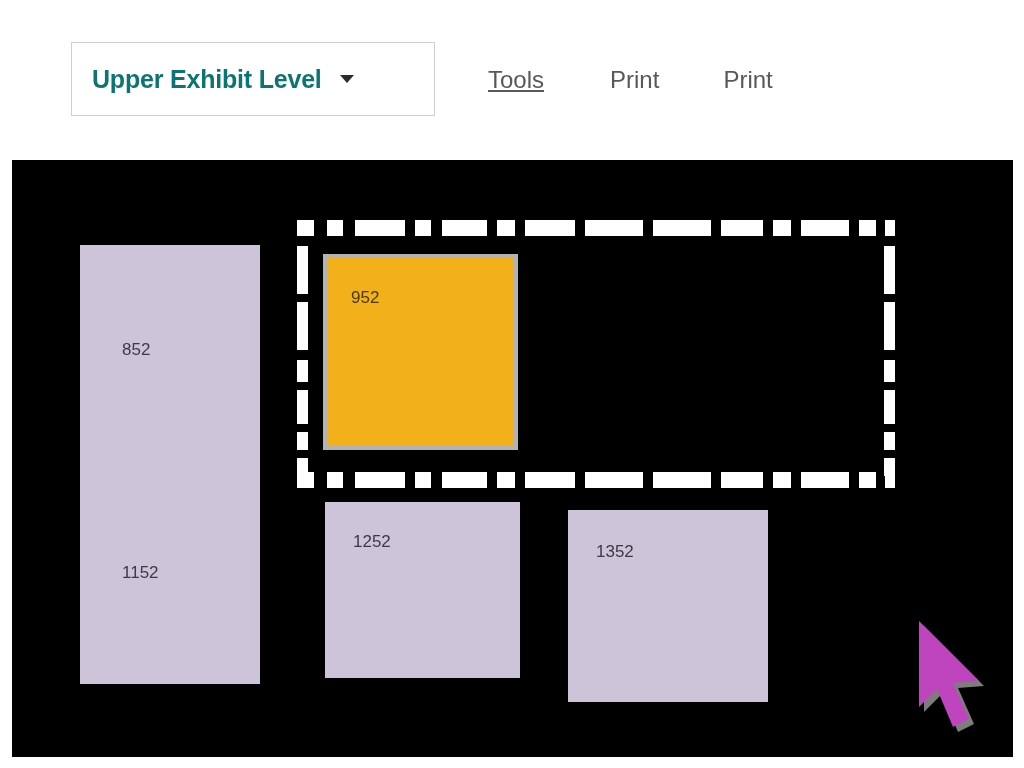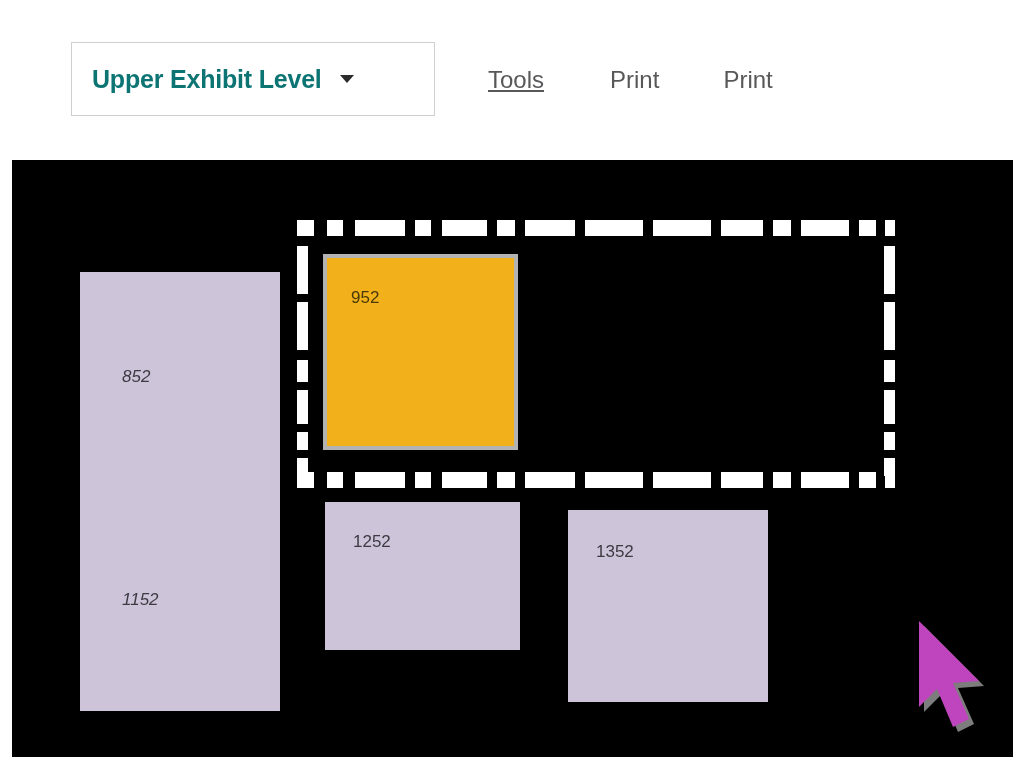--- a/index.html
+++ b/index.html
@@ -104,22 +104,22 @@
     background: #cdc4da;
   }
 
   .booth.highlight {
     background: #f2b01a;
     border: 4px solid #b3b3b3;
     border-radius: 0;
   }
 
   
-  #booth-852-1152 { left: 68px;  top: 112px;  width: 200px; height: 439px; font-style: italic; }
-  #booth-1252     { left: 313px; top: 342px; width: 195px; height: 148px; text-align: center; }
+  #booth-852-1152 { left: 68px;  top: 85px;  width: 180px; height: 439px; }
+  #booth-1252     { left: 313px; top: 342px; width: 195px; height: 176px; text-align: center; }
   #booth-1352     { left: 556px; top: 342px; width: 200px; height: 192px; margin-top: 8px; }
 
   #booth-952      { left: 311px; top: 94px;  width: 195px; height: 196px; }
   #booth-1052     { left: 555px; top: 94px;  width: 202px; height: 196px; }
 
   #label-852  { left: 42px;  top: 95px; }
   #label-1152 { left: 42px;  top: 318px; }
   #label-1252 { left: 28px;  top: 30px; }
   #label-1352 { left: 28px;  top: 32px; }
   #label-952  { left: 24px;  top: 30px; }

